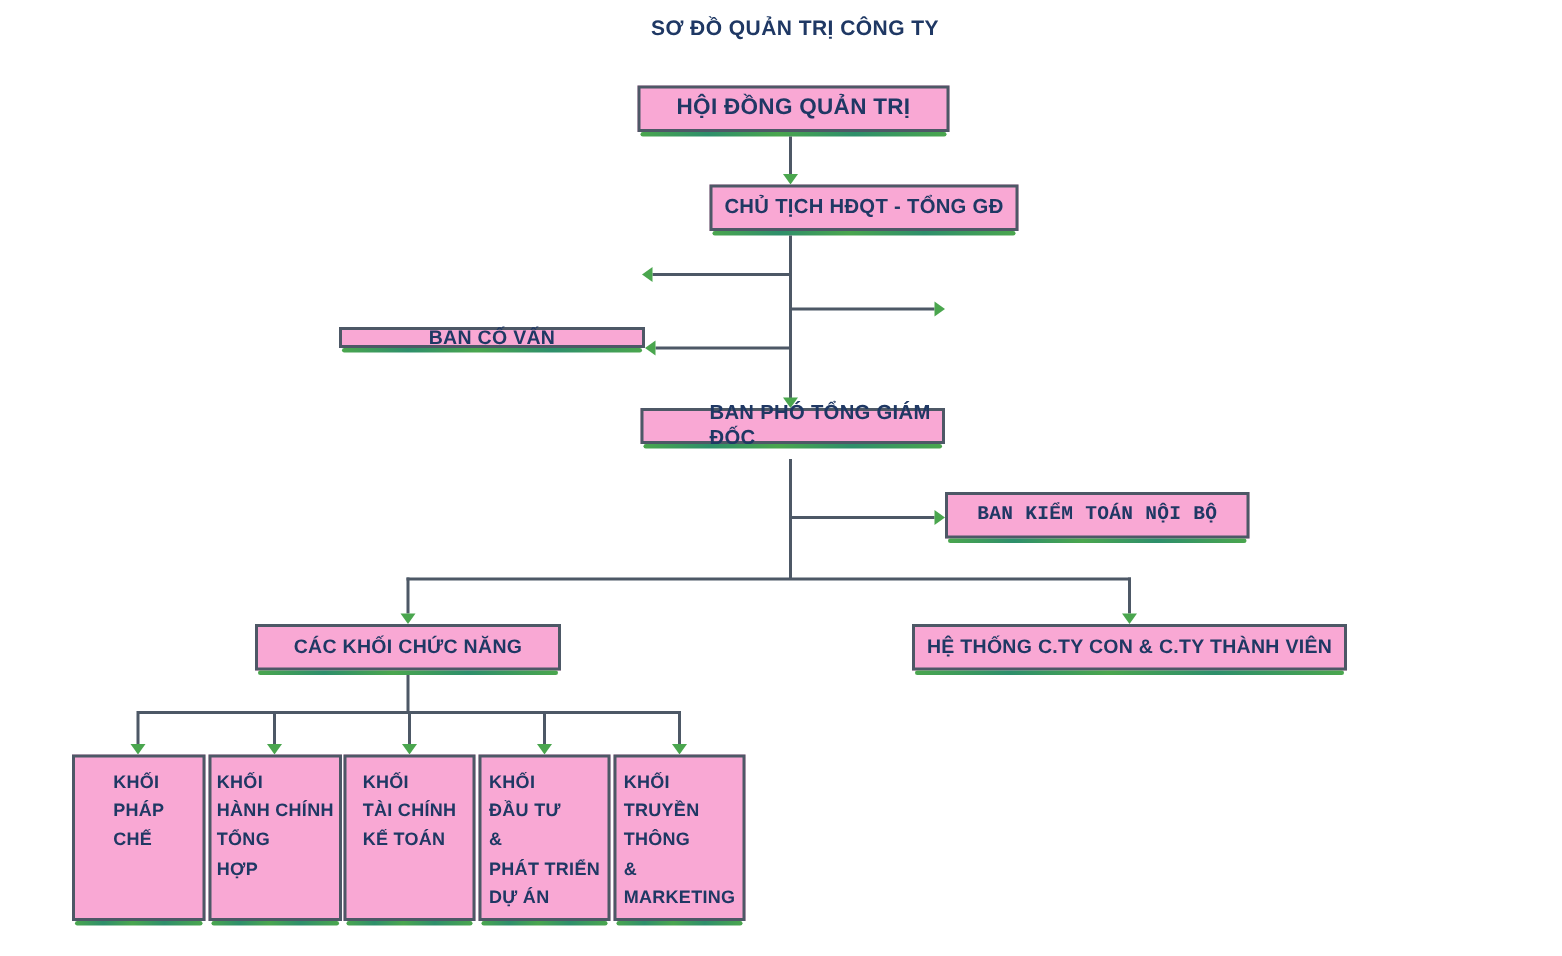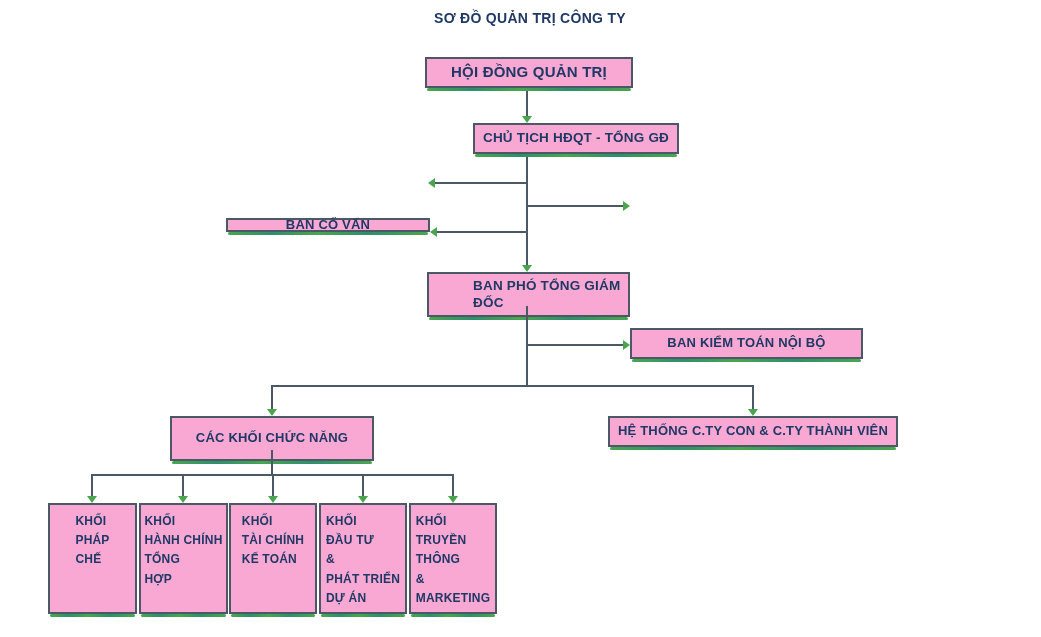--- a/index.html
+++ b/index.html
@@ -61,35 +61,35 @@
 
   <div class="line h" style="left:528px;top:205px;width:95px;"></div>
   <div class="arrow right" style="left:623px;top:201px;"></div>
 
   <div class="line h" style="left:437px;top:231px;width:89px;"></div>
   <div class="arrow left" style="left:430px;top:227px;"></div>
   <div class="node" style="left:226px;top:218px;width:204px;height:14px;">BAN CỐ VẤN</div>
 
   <div class="arrow down" style="left:522px;top:265px;"></div>
 
-  <div class="node" style="left:427px;top:272px;width:203px;height:45px;font-size:13.5px;padding-left:44px;">BAN PHÓ TỔNG GIÁM ĐỐC</div>
+  <div class="node" style="left:427px;top:272px;width:203px;height:24px;font-size:13.5px;padding-left:44px;">BAN PHÓ TỔNG GIÁM ĐỐC</div>
 
   <div class="line v" style="left:526px;top:306px;height:80px;"></div>
 
   <div class="line h" style="left:528px;top:344px;width:95px;"></div>
   <div class="arrow right" style="left:623px;top:340px;"></div>
-  <div class="node" style="left:630px;top:328px;width:233px;height:31px;">BAN KIỂM TOÁN NỘI BỘ</div>
+  <div class="node" style="left:630px;top:328px;width:203px;height:31px;font-family:Liberation Mono, monospace;">BAN KIỂM TOÁN NỘI BỘ</div>
 
   <div class="line h" style="left:271px;top:385px;width:483px;"></div>
   <div class="line v" style="left:271px;top:385px;height:24px;"></div>
   <div class="arrow down" style="left:267px;top:409px;"></div>
   <div class="line v" style="left:752px;top:385px;height:24px;"></div>
   <div class="arrow down" style="left:748px;top:409px;"></div>
 
-  <div class="node" style="left:170px;top:416px;width:204px;height:45px;">CÁC KHỐI CHỨC NĂNG</div>
+  <div class="node" style="left:170px;top:416px;width:204px;height:31px;">CÁC KHỐI CHỨC NĂNG</div>
   <div class="node" style="left:608px;top:416px;width:290px;height:31px;">HỆ THỐNG C.TY CON &amp; C.TY THÀNH VIÊN</div>
 
   <div class="line v" style="left:271px;top:450px;height:26px;"></div>
   <div class="line h" style="left:91px;top:474px;width:363px;"></div>
 
   <div class="line v" style="left:91px;top:476px;height:21px;"></div>
   <div class="arrow down" style="left:87px;top:496px;"></div>
   <div class="line v" style="left:182px;top:476px;height:21px;"></div>
   <div class="arrow down" style="left:178px;top:496px;"></div>
   <div class="line v" style="left:272px;top:476px;height:21px;"></div>

